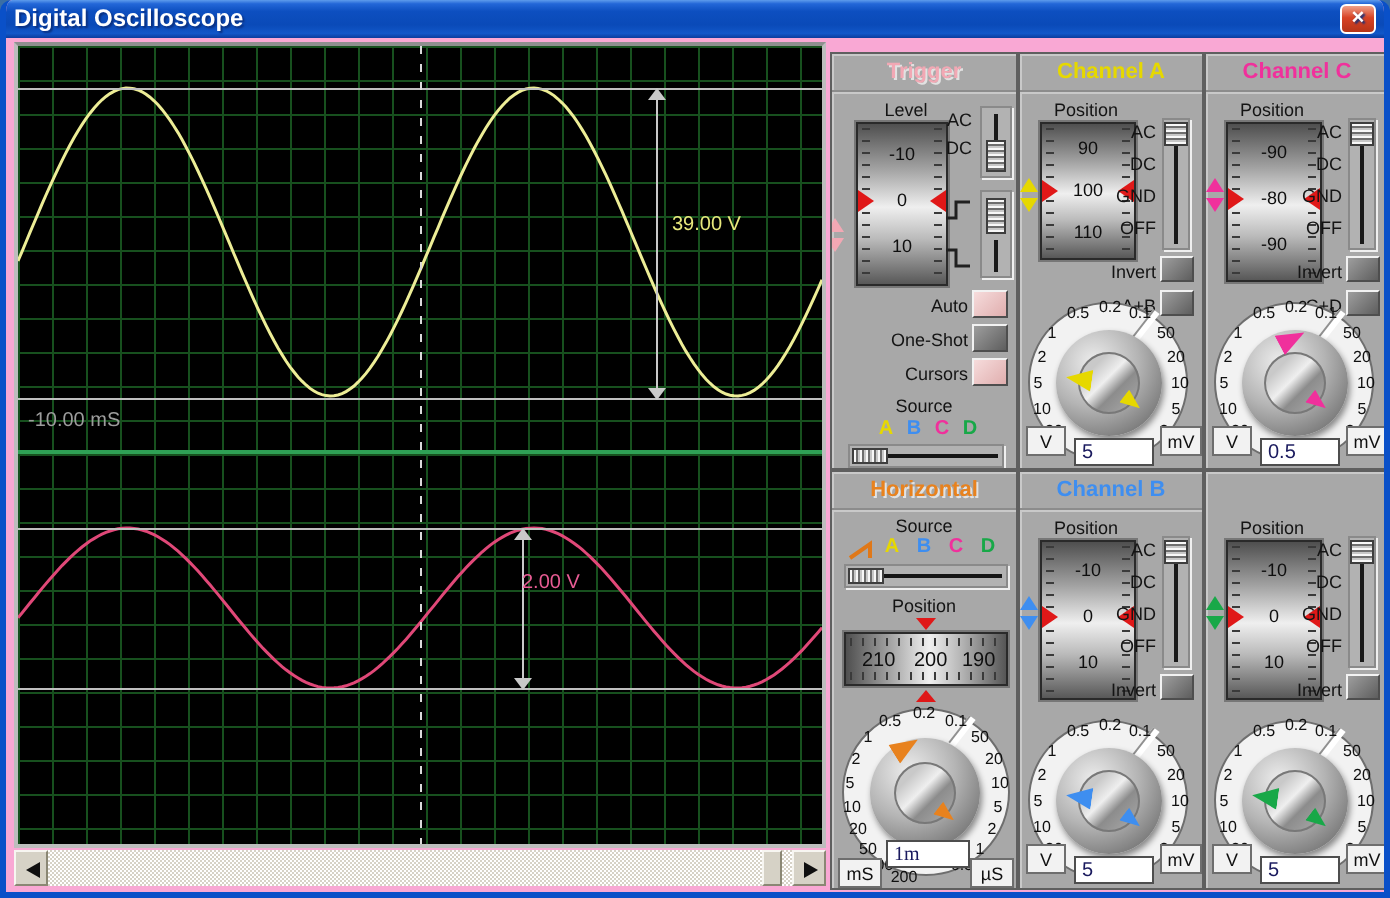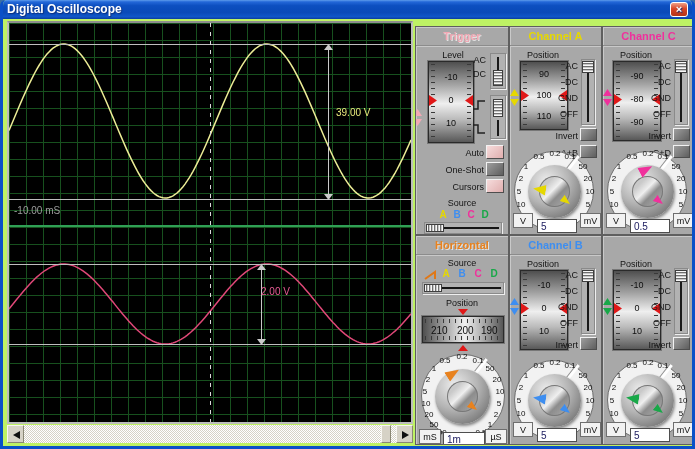--- a/index.html
+++ b/index.html
@@ -1,17 +1,17 @@
 <!DOCTYPE html>
 <html><head>
 <meta charset="utf-8">
 <style>
   html,body{margin:0;padding:0;background:#3A6EA5;}
   *{box-sizing:border-box;font-family:"Liberation Sans",sans-serif;}
-  .window{position:relative;width:695px;height:449px;background:#bef264;
+  .window{position:relative;width:695px;height:449px;background:#f9a8d4;
     border:3px solid #0A50C8;border-top:0;border-radius:6px 6px 0 0;overflow:hidden;}
   .titlebar{position:absolute;left:-3px;top:0;width:695px;height:19px;
     background:linear-gradient(180deg,#5E9CEC 0%,#2367D8 10%,#0D4FC0 30%,#0A4AB8 65%,#1157C8 88%,#0A3C9E 100%);
     border-radius:6px 6px 0 0;color:#fff;font-size:12px;font-weight:bold;line-height:19px;padding-left:7px;
     text-shadow:1px 1px 1px #0A3080;}
   .closebtn{position:absolute;right:7px;top:2px;width:18px;height:15px;border:1px solid #fff;border-radius:3px;
     background:linear-gradient(180deg,#F0A088,#D84324 45%,#B53418);color:#fff;font-size:11px;font-weight:bold;
     text-align:center;line-height:13px;cursor:pointer;}
   
   .display{position:absolute;left:4px;top:21px;width:406px;height:403px;border:2px solid #BDBDBD;border-top-color:#8F8F8F;
@@ -358,21 +358,21 @@
         <span class="kslabel" style="left:8px;top:66px">50</span>
         <span class="kslabel" style="left:14px;top:74px">100</span>
         <span class="kslabel" style="left:26px;top:80px">200</span>
         <div class="knob" style="left:17px;top:15px;width:55px;height:55px"></div>
         <div class="hub" style="left:29px;top:27px;width:31px;height:31px"></div>
         <div class="tri t-rt" style="position: absolute; left: 28px; top: 14px; width: 14px; height: 11px; transform: rotate(-32deg); background-color: rgb(232, 130, 30);"></div>
         <div class="tri t-rt" style="position: absolute; left: 50px; top: 49px; width: 10px; height: 8px; transform: rotate(38deg); background-color: rgb(232, 130, 30);"></div>
         <div class="unitbox" style="left:1px;top:75px;width:22px;height:15px;line-height:14px">mS</div>
         <div class="unitbox" style="left:67px;top:75px;width:22px;height:15px;line-height:14px">µS</div>
       </div>
-      <input class="valfield" style="left: 27px; top: 176px; width: 42px; height: 14px;" value="1m">
+      <input class="valfield" style="left: 27px; top: 164px; width: 42px; height: 14px; font-family: Liberation Serif, serif;" value="1m">
     </div>
   </div>
 
   <div class="panel" style="left:506px;top:235px;width:93px;height:210px">
     <div class="ptitle" style="color: rgb(62, 142, 240);">Channel B</div>
     <div class="pbody">
       <div class="lbl" style="left:6px;top:3px;width:54px;text-align:center">Position</div>
       <div class="updown" style="left:0;top:42px">
         <div class="tri t-up" style="background-color: rgb(62, 142, 240);"></div>
         <div class="tri t-dn" style="background-color: rgb(62, 142, 240);"></div>

